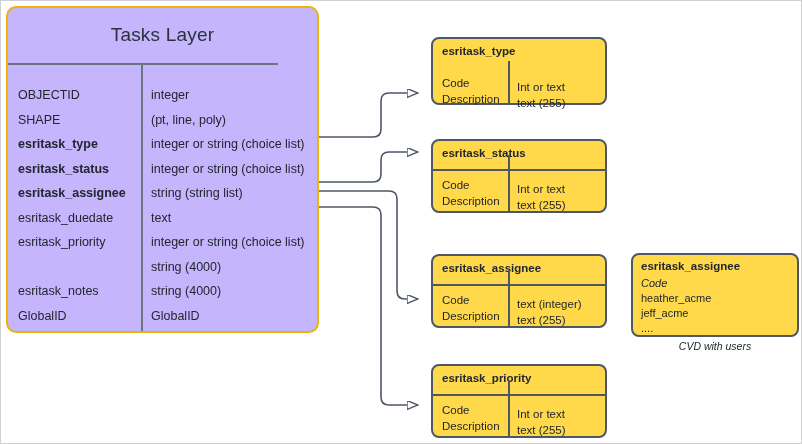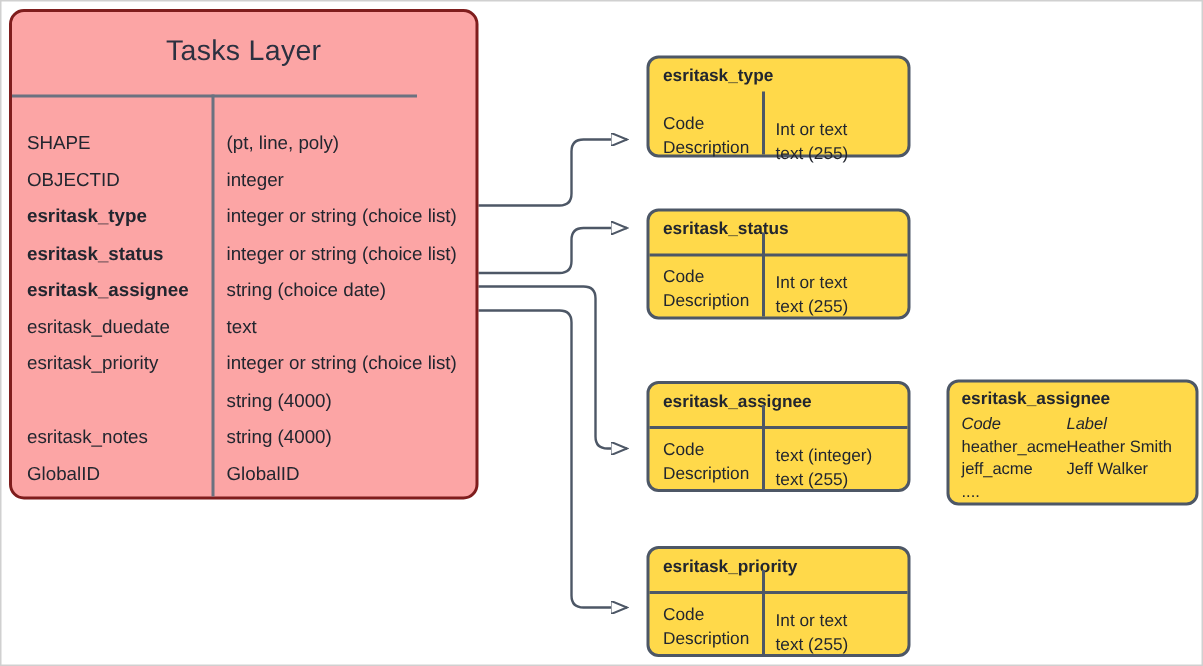--- a/index.html
+++ b/index.html
@@ -19,22 +19,22 @@
     box-sizing: border-box;
     overflow: hidden;
   }
   
   .entity {
     position: absolute;
     left: 5px;
     top: 5px;
     width: 313px;
     height: 327px;
-    background: #fca5a5;
-    border: 2px solid #7f1d1d;
+    background: #c4b5fd;
+    border: 2px solid #eab308;
     border-radius: 10px;
     box-sizing: border-box;
   }
   .entity-title {
     position: absolute;
     left: 0;
     top: 0;
     width: 100%;
     height: 54px;
     line-height: 54px;
@@ -218,38 +218,38 @@
       <path d="M318,206 L372,206 Q380,206 380,214 L380,396 Q380,404 388,404 L417,404" marker-end="url(#arrow)"></path>
     </g>
   </svg>
 
   <div class="entity">
     <div class="entity-title">Tasks Layer</div>
     <div class="entity-title-rule"></div>
     <div class="entity-vrule"></div>
     <div class="fields" id="field-list">
         <div class="field-row">
+          <div class="field-name">OBJECTID</div>
+          <div class="field-type">integer</div>
+        </div>
+        <div class="field-row">
           <div class="field-name">SHAPE</div>
           <div class="field-type">(pt, line, poly)</div>
         </div>
         <div class="field-row">
-          <div class="field-name">OBJECTID</div>
-          <div class="field-type">integer</div>
-        </div>
-        <div class="field-row">
           <div class="field-name bold">esritask_type</div>
           <div class="field-type">integer or string (choice list)</div>
         </div>
         <div class="field-row">
           <div class="field-name bold">esritask_status</div>
           <div class="field-type">integer or string (choice list)</div>
         </div>
         <div class="field-row">
           <div class="field-name bold">esritask_assignee</div>
-          <div class="field-type">string (choice date)</div>
+          <div class="field-type">string (string list)</div>
         </div>
         <div class="field-row">
           <div class="field-name">esritask_duedate</div>
           <div class="field-type">text</div>
         </div>
         <div class="field-row">
           <div class="field-name">esritask_priority</div>
           <div class="field-type">integer or string (choice list)</div>
         </div>
         <div class="field-row">
@@ -322,20 +322,16 @@
   </div>
 
   <div class="cvd">
     <div class="cvd-title">esritask_assignee</div>
     <div class="cvd-col-a" id="cvd-a">
         <div class="cvd-hdr">Code</div>
         <div>heather_acme</div>
         <div>jeff_acme</div>
         <div>....</div>
       </div>
-    <div class="cvd-col-b" id="cvd-b">
-        <div class="cvd-hdr">Label</div>
-        <div>Heather Smith</div>
-        <div>Jeff Walker</div>
-      </div>
-  </div>
+  </div>
+  <div class="cvd-caption">CVD with users</div>
 
 </div>
 
 </body></html>

